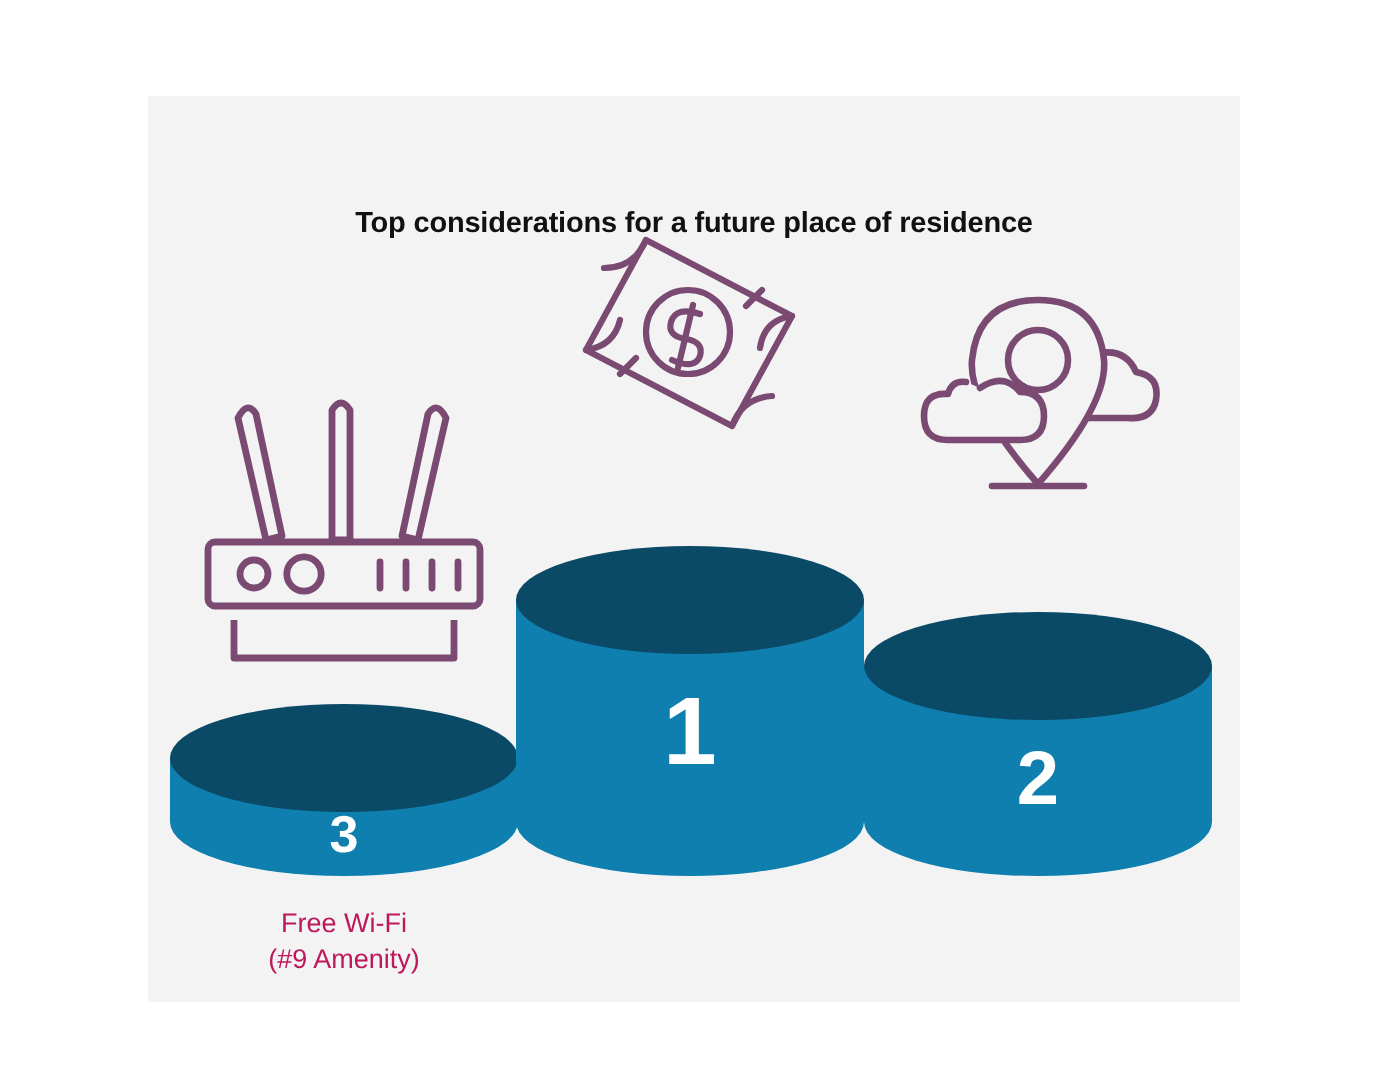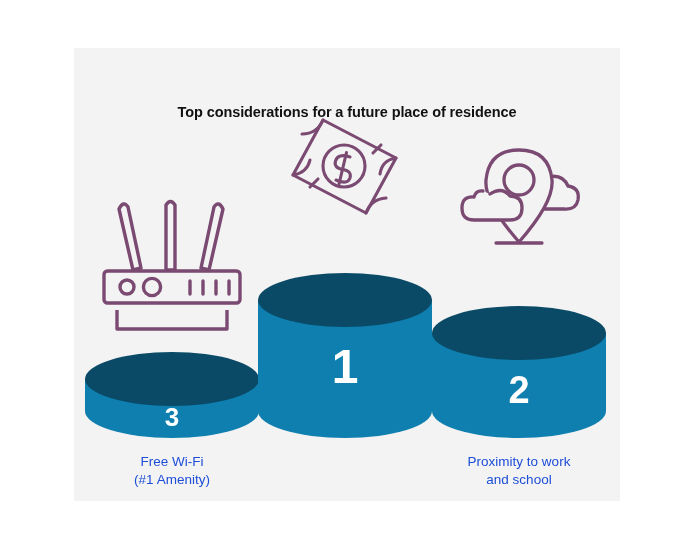--- a/index.html
+++ b/index.html
@@ -104,21 +104,21 @@
     line-height: 1;
     z-index: 5;
   }
 
   .podium-label {
     position: absolute;
     left: -25px;
     width: calc(100% + 50px);
     text-align: center;
     font-size: 13.5px;
-    color: #1d4ed8;
+    color: #be185d;
     line-height: 1.35;
   }
 
   svg { display: block; }
 </style>
 </head>
 <body>
 
 <div id="infographic">
 
@@ -158,21 +158,21 @@
 
         <div class="cyl" style="top:304px; height:86px;">
           <div class="bottom-cap" style="top:32px; height:54px;"></div>
           <div class="side" style="top:27px; height:32px;"></div>
           <div class="top-cap" style="height:54px;"></div>
           <div class="rank" style="top:52px; font-size:26px;">3</div>
         </div>
 
         <div class="podium-label" style="top:405px;">
           <div>Free Wi-Fi</div>
-          <div>(#1 Amenity)</div>
+          <div>(#9 Amenity)</div>
         </div>
       </div>
 
       <div class="podium" style="left:184px; width:174px; height:453px;">
 
         <div class="icon-wrap" style="top:60px; height:112px;">
           <svg width="118" height="108" viewBox="0 0 118 108">
             <g fill="none" stroke="#7b4a72" stroke-width="3.1" stroke-linecap="round" stroke-linejoin="round">
 
               <path d="M37 8 L110 46 L80 101 L7 63 Z"></path>
@@ -221,21 +221,17 @@
           </svg>
         </div>
 
         <div class="cyl" style="top:258px; height:132px;">
           <div class="bottom-cap" style="top:78px; height:54px;"></div>
           <div class="side" style="top:27px; height:78px;"></div>
           <div class="top-cap" style="height:54px;"></div>
           <div class="rank" style="top:65px; font-size:38px;">2</div>
         </div>
 
-        <div class="podium-label" style="top:405px;">
-          <div>Proximity to work</div>
-          <div>and school</div>
-        </div>
       </div>
 
     </div>
   </div>
 </div>
 
 </body></html>

